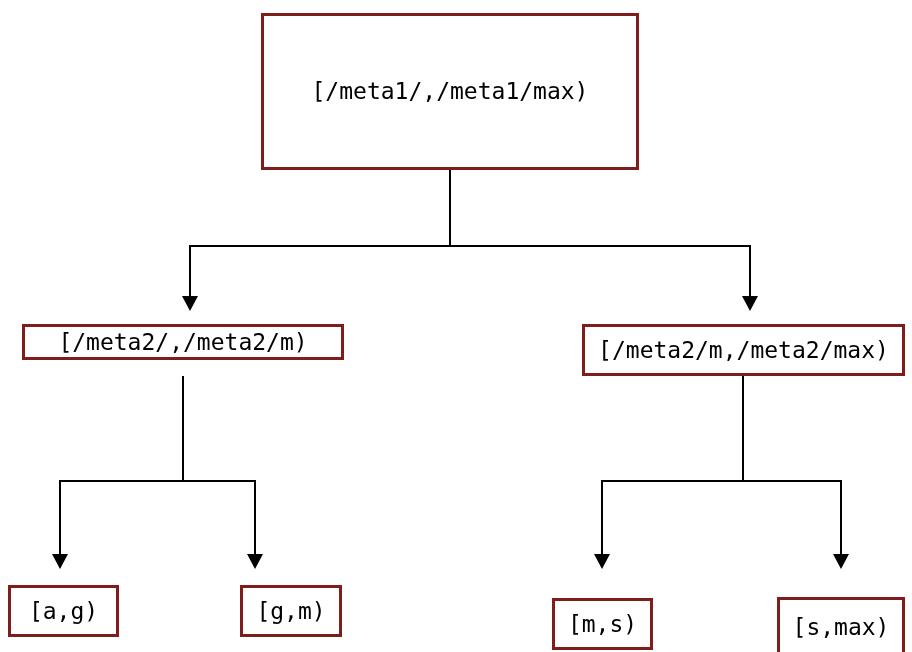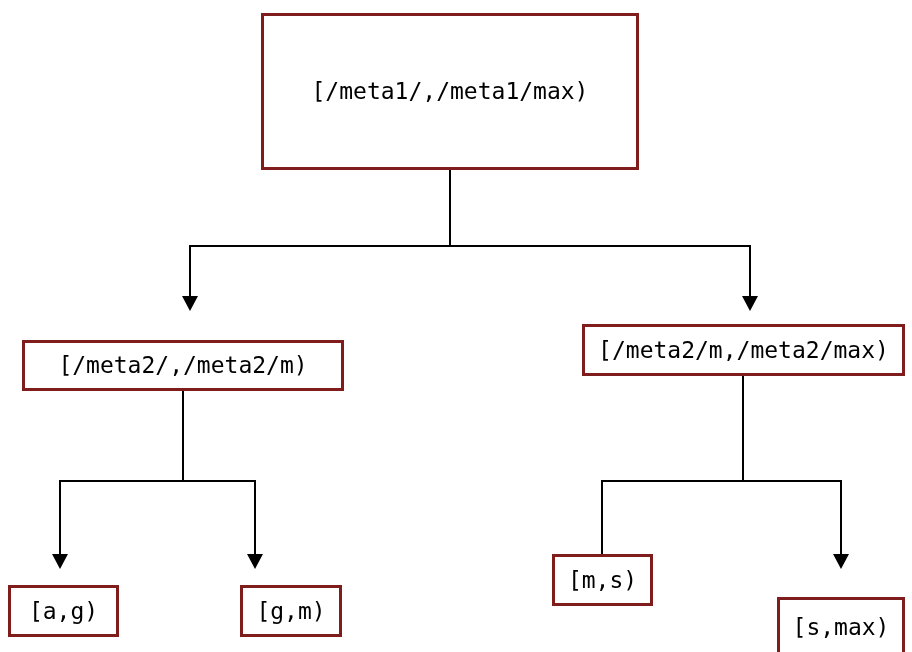--- a/index.html
+++ b/index.html
@@ -40,25 +40,25 @@
     color: #000000;
     display: flex;
     align-items: center;
     justify-content: center;
     font-size: 23px;
     line-height: 1;
     white-space: nowrap;
     letter-spacing: 0;
   }
   .node-root   { left: 261px; top: 13px;  width: 378px; height: 157px; }
-  .node-left   { left: 22px;  top: 340px; width: 322px; height: 51px;  }
+  .node-left   { left: 22px;  top: 324px; width: 322px; height: 36px;  }
   .node-right  { left: 582px; top: 324px; width: 323px; height: 52px;  }
   .node-ag     { left: 8px;   top: 585px; width: 111px; height: 52px;  }
   .node-gm     { left: 204px; top: 585px; width: 102px; height: 52px; margin-left: 36px;  }
-  .node-ms     { left: 552px; top: 554px; width: 101px; height: 52px;  }
+  .node-ms     { left: 552px; top: 598px; width: 101px; height: 52px;  }
   .node-smax   { left: 777px; top: 585px; width: 128px; height: 60px; margin-top: 12px;  }
 </style>
 </head>
 <body>
 
 <div class="canvas">
 
   <svg class="edges" width="912" height="652" viewBox="0 0 912 652" xmlns="http://www.w3.org/2000/svg">
 
     <path class="ln" d="M450 170 L450 246"></path>

